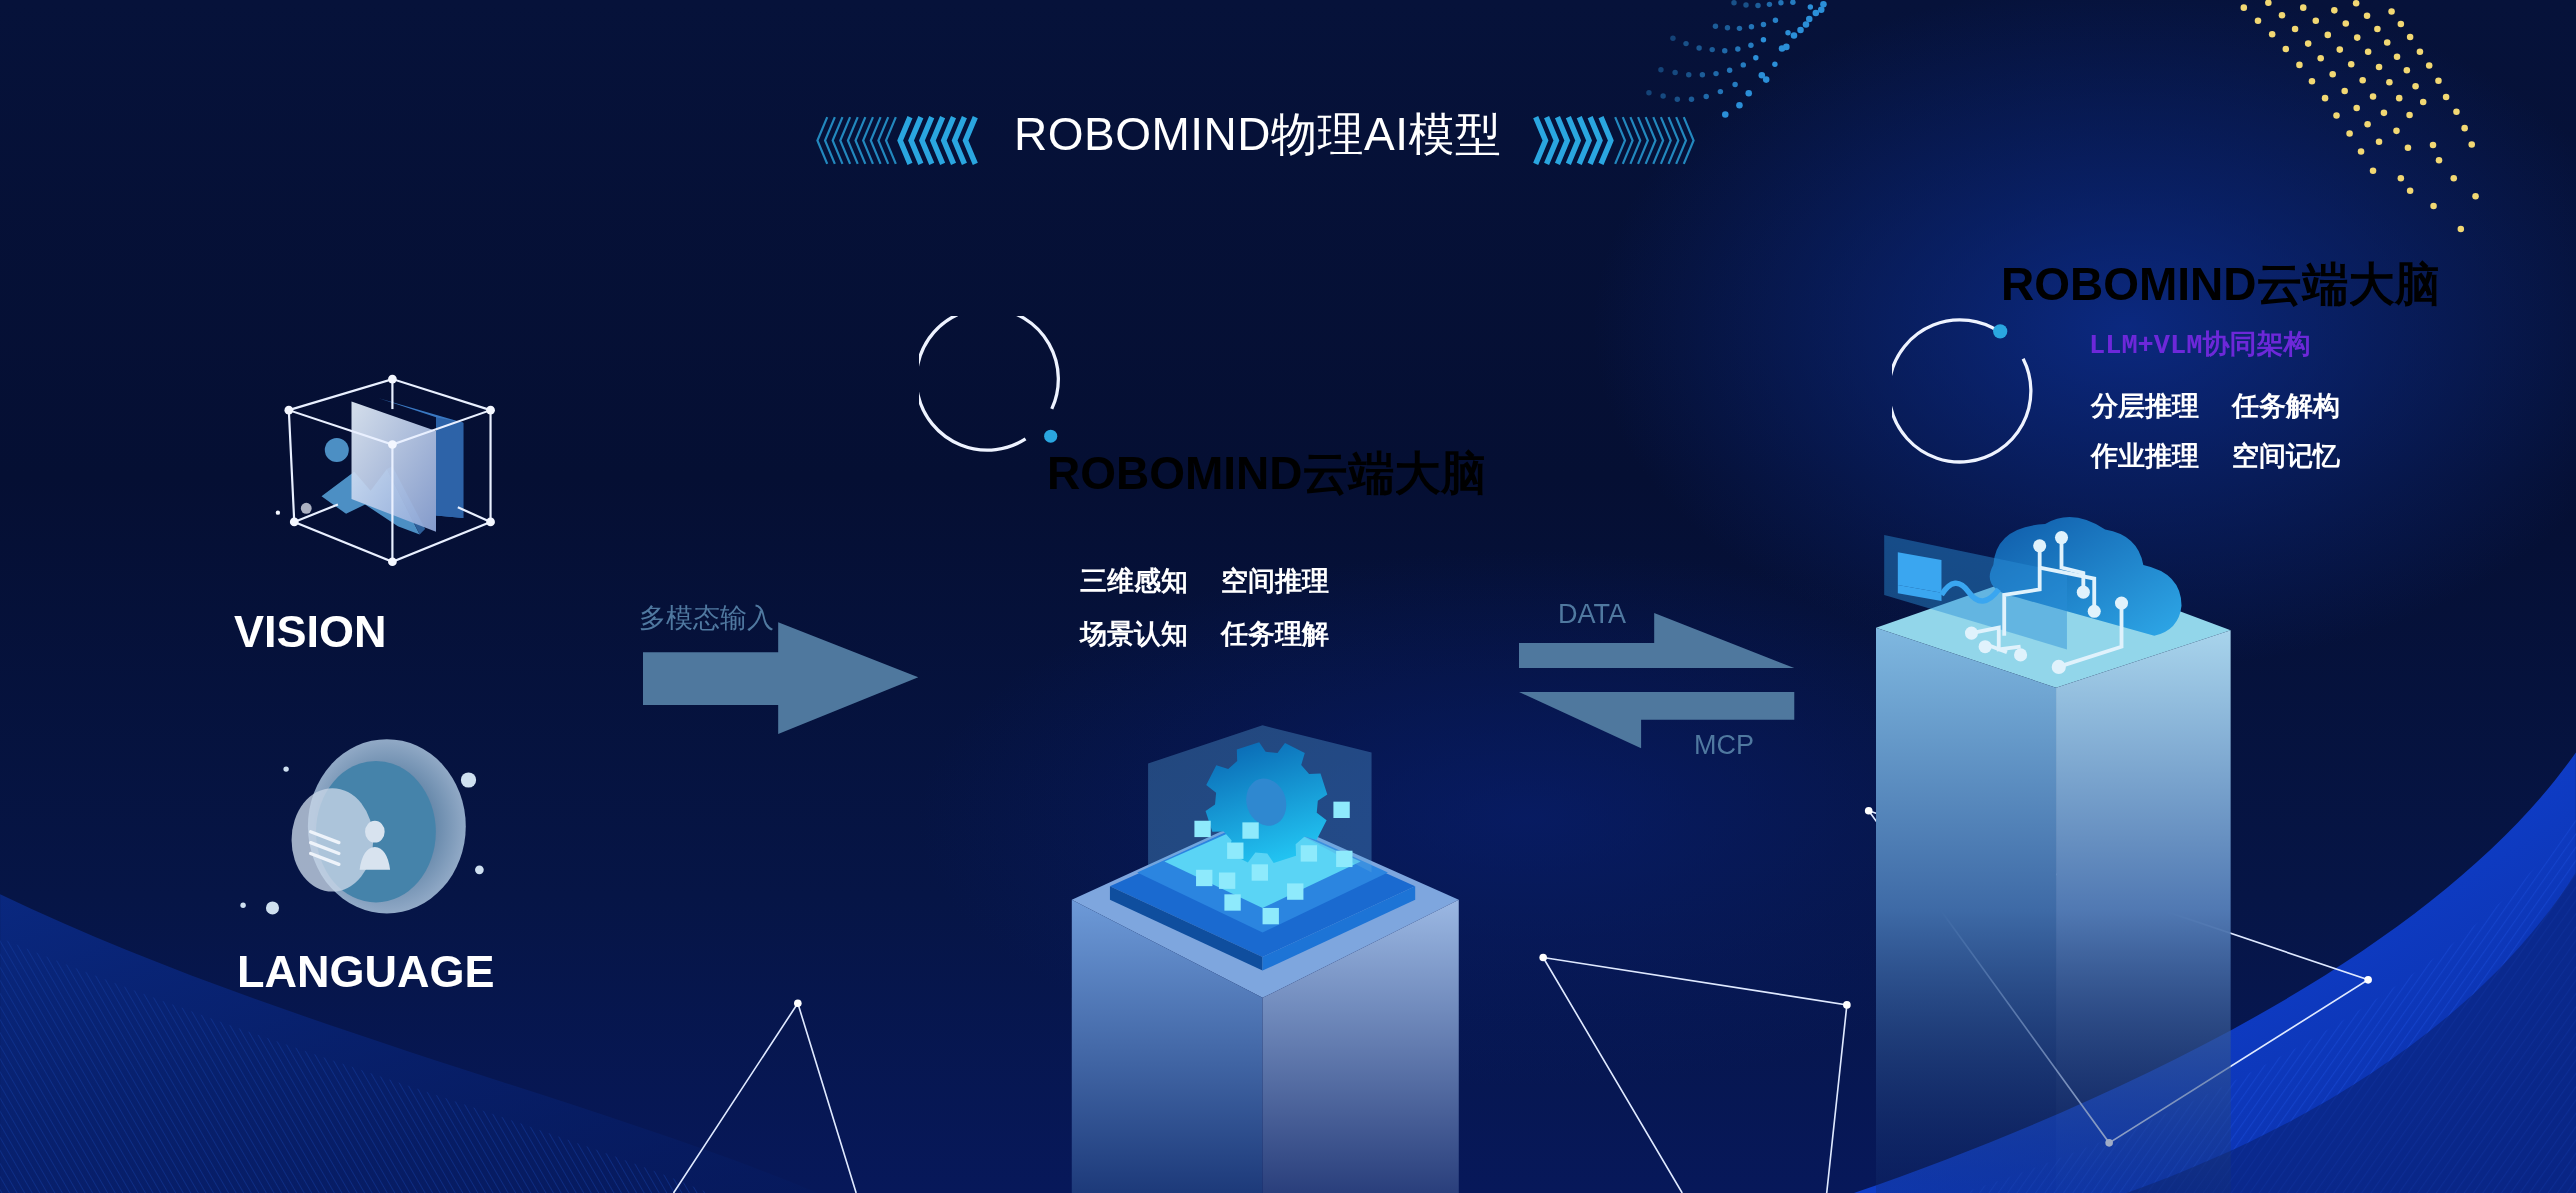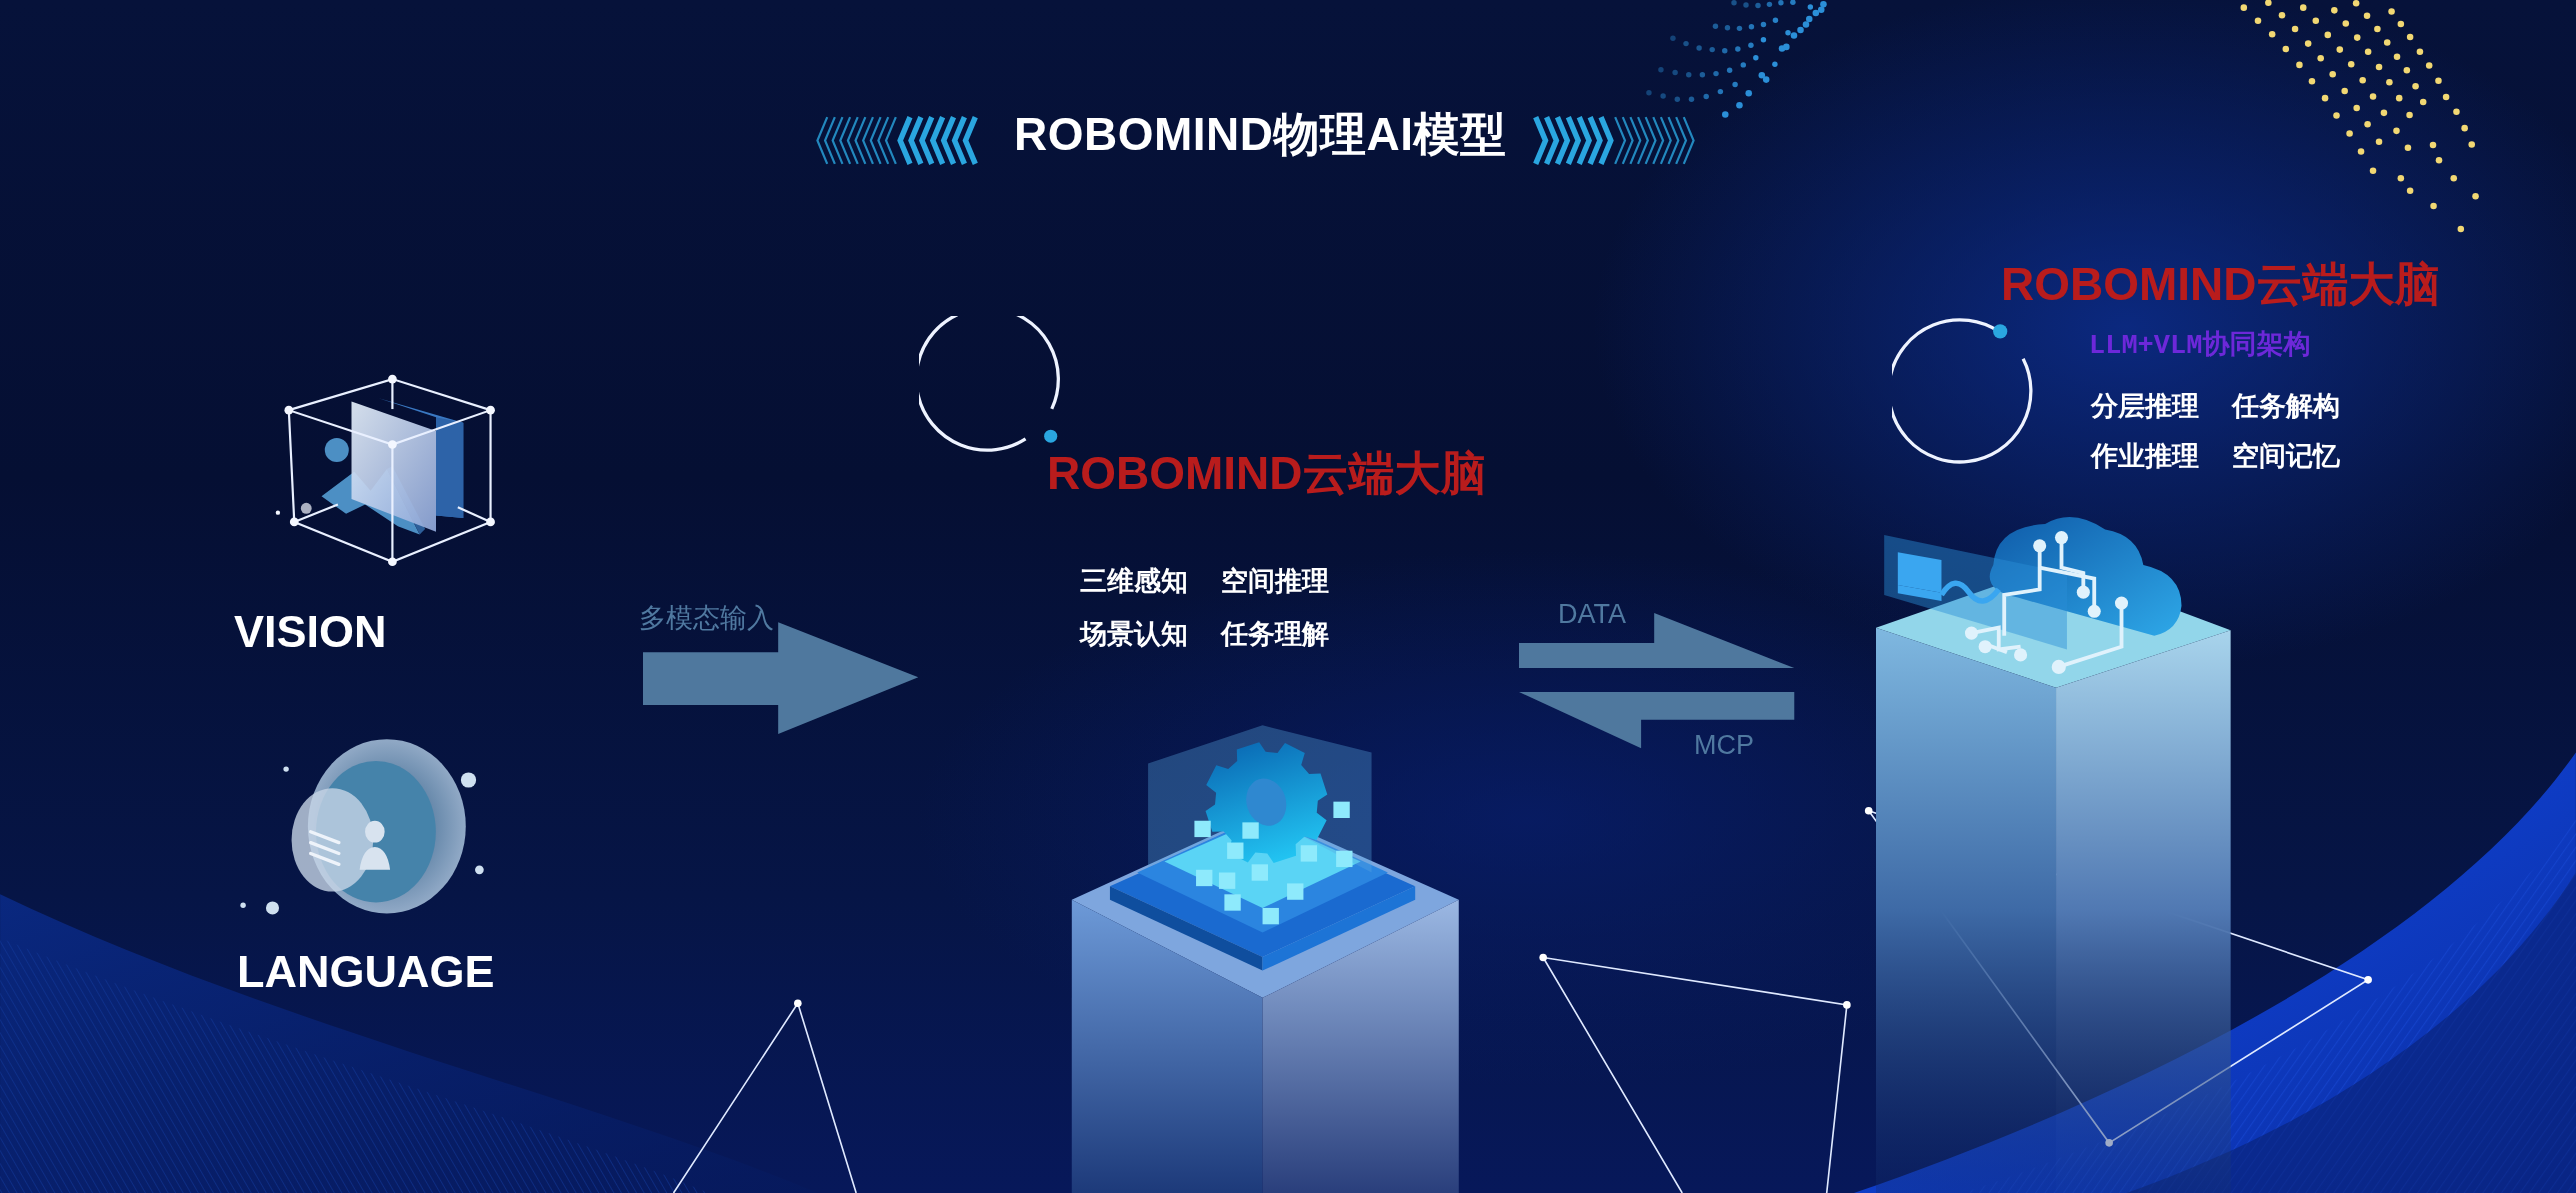--- a/index.html
+++ b/index.html
@@ -7,24 +7,24 @@
     width:2576px; height:1193px; overflow:hidden; position:relative;
     font-family:"Liberation Sans","DejaVu Sans",sans-serif;
     background:
       radial-gradient(ellipse 763px 491px at 2127px 327px, rgba(12,45,140,0.85), rgba(12,45,140,0) 70%),
       radial-gradient(ellipse 872px 382px at 1527px 818px, rgba(8,30,110,0.7), rgba(8,30,110,0) 70%),
       linear-gradient(180deg,#06123a 0%,#050f33 40%,#061546 75%,#07185a 100%);
   }
   .abs { position:absolute; }
   svg { display:block; }
   .title-main {
-    left:1014px; top:104px; font-size:46px; font-weight:bold; color:#fff;
+    left:1014px; top:104px; font-size:46px; font-weight:normal; color:#fff;
     letter-spacing:0.5px; white-space:nowrap;
   }
-  .section-title { font-size:46px; font-weight:bold; color:#b91c1c; white-space:nowrap;text-align:right; }
+  .section-title { font-size:46px; font-weight:bold; color:#000000; white-space:nowrap;text-align:right; }
   .sub { font-size:27px; font-weight:bold; color:#6d28d9; white-space:nowrap;font-family:Liberation Mono, monospace; }
   .feat-row { font-size:27px; font-weight:bold; color:#fff; white-space:nowrap; display:flex; gap:33px;text-align:center; }
   .modality-label { font-size:45px; font-weight:bold; color:#fff; text-align:left; width:284px; }
   .arrow-label { font-size:27px; font-weight:normal; color:#5079a0; white-space:nowrap; }
 </style>
 </head>
 <body>
 
 <svg class="abs" style="left:0;top:0" width="2576" height="1193" viewBox="0 0 4724 2188">
   <defs>

